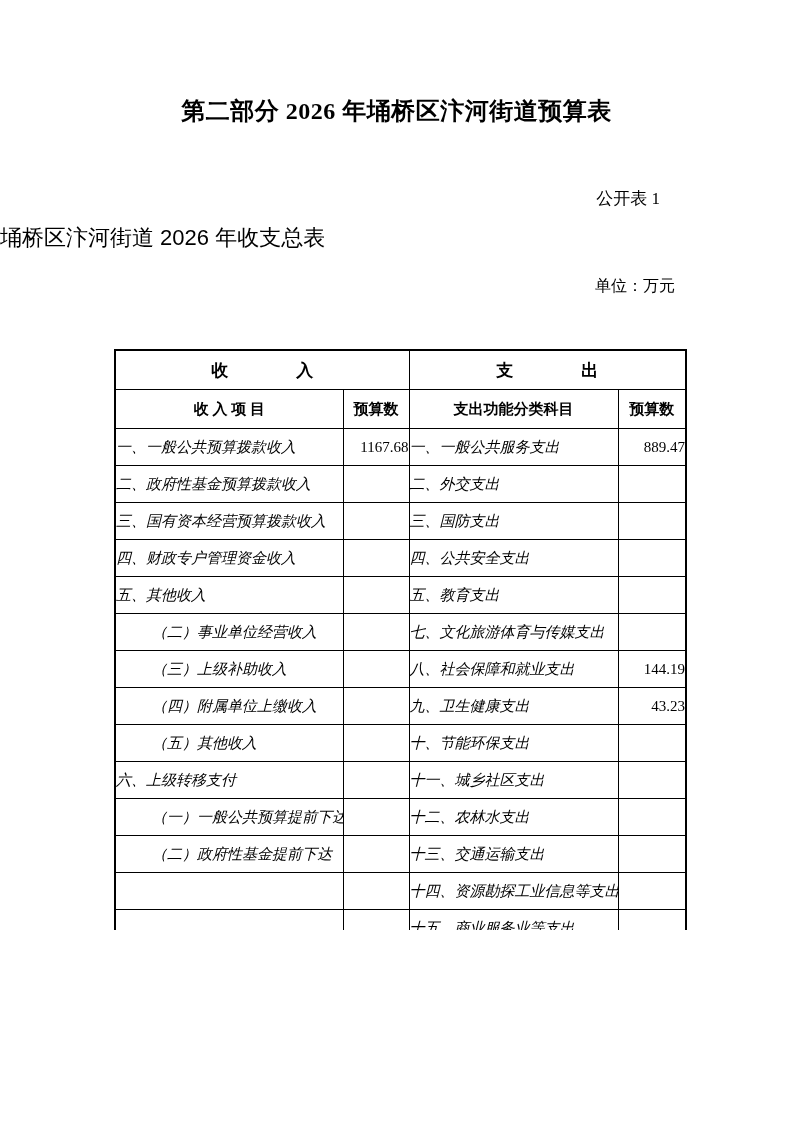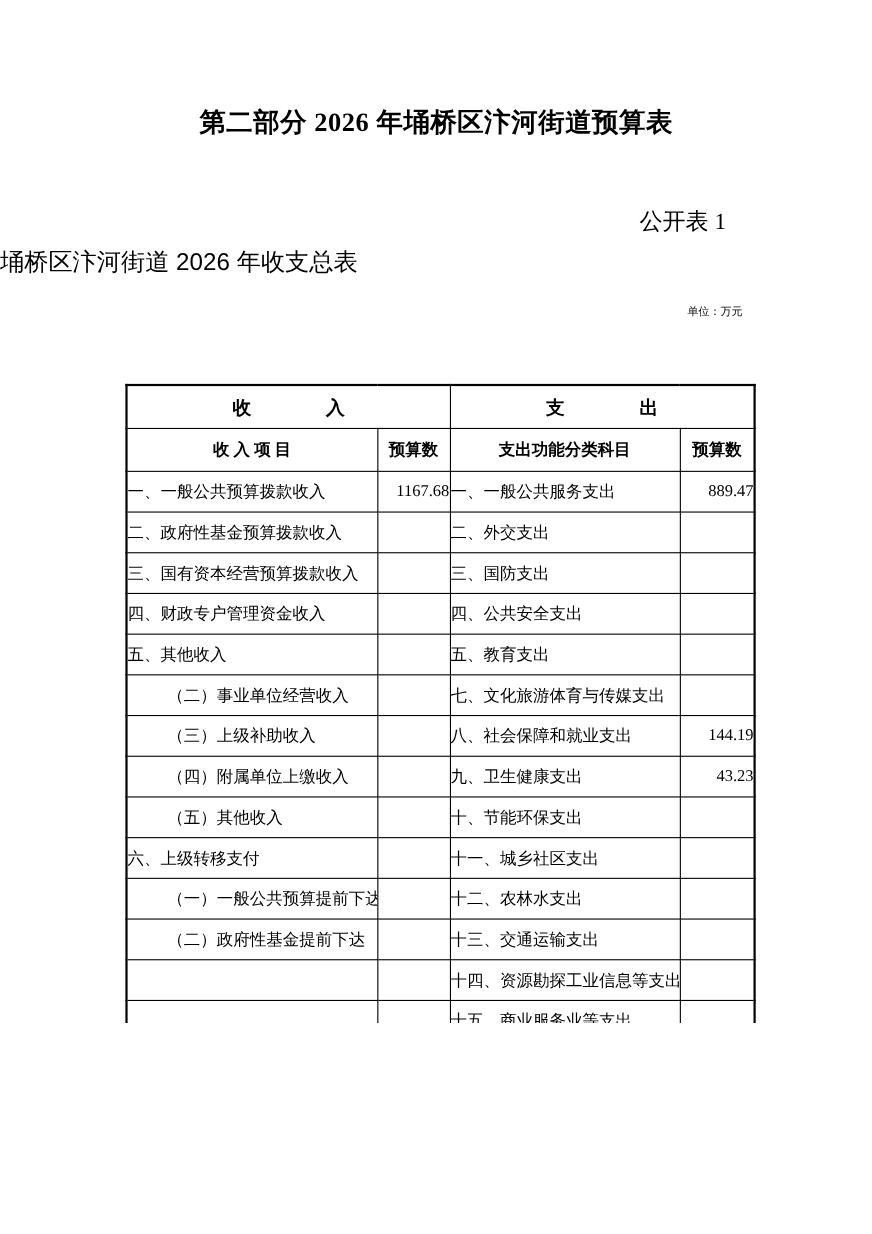--- a/index.html
+++ b/index.html
@@ -24,38 +24,38 @@
     text-align: center;
     font-size: 24px;
     font-weight: bold;
     letter-spacing: 0.5px;
     white-space: nowrap;
   }
   .table-label {
     position: absolute;
     top: 187px;
     right: 133px;
-    font-size: 21px;
+    font-size: 17px;
   }
   .table-title {
     position: absolute;
     top: 223px;
     left: 0;
     width: 100%;
     text-align: left;
     font-size: 22px;
     font-weight: normal;
     font-family: "Liberation Sans", "DejaVu Sans", sans-serif;
     white-space: nowrap;
   }
   .unit-note {
     position: absolute;
     top: 276px;
     right: 118px;
-    font-size: 10px;
+    font-size: 16px;
   }
   table.budget {
     position: absolute;
     top: 305px;
     left: 114px;
     width: 571px;
     border-collapse: collapse;
     table-layout: fixed;
     border: 2px solid #000000;
     margin-top: 44px;
@@ -78,20 +78,21 @@
     height: 38px;
     text-align: center;
     font-weight: bold;
     font-size: 15px;
   }
   td.item {
     height: 36px;
     font-size: 15px;
     text-align: left;
     padding-left: 9px;
+    font-style: italic;
   }
   td.item.indent {
     padding-left: 36px;
   }
   td.num {
     height: 36px;
     font-size: 15px;
     text-align: right;
     padding-right: 7px;
   }

